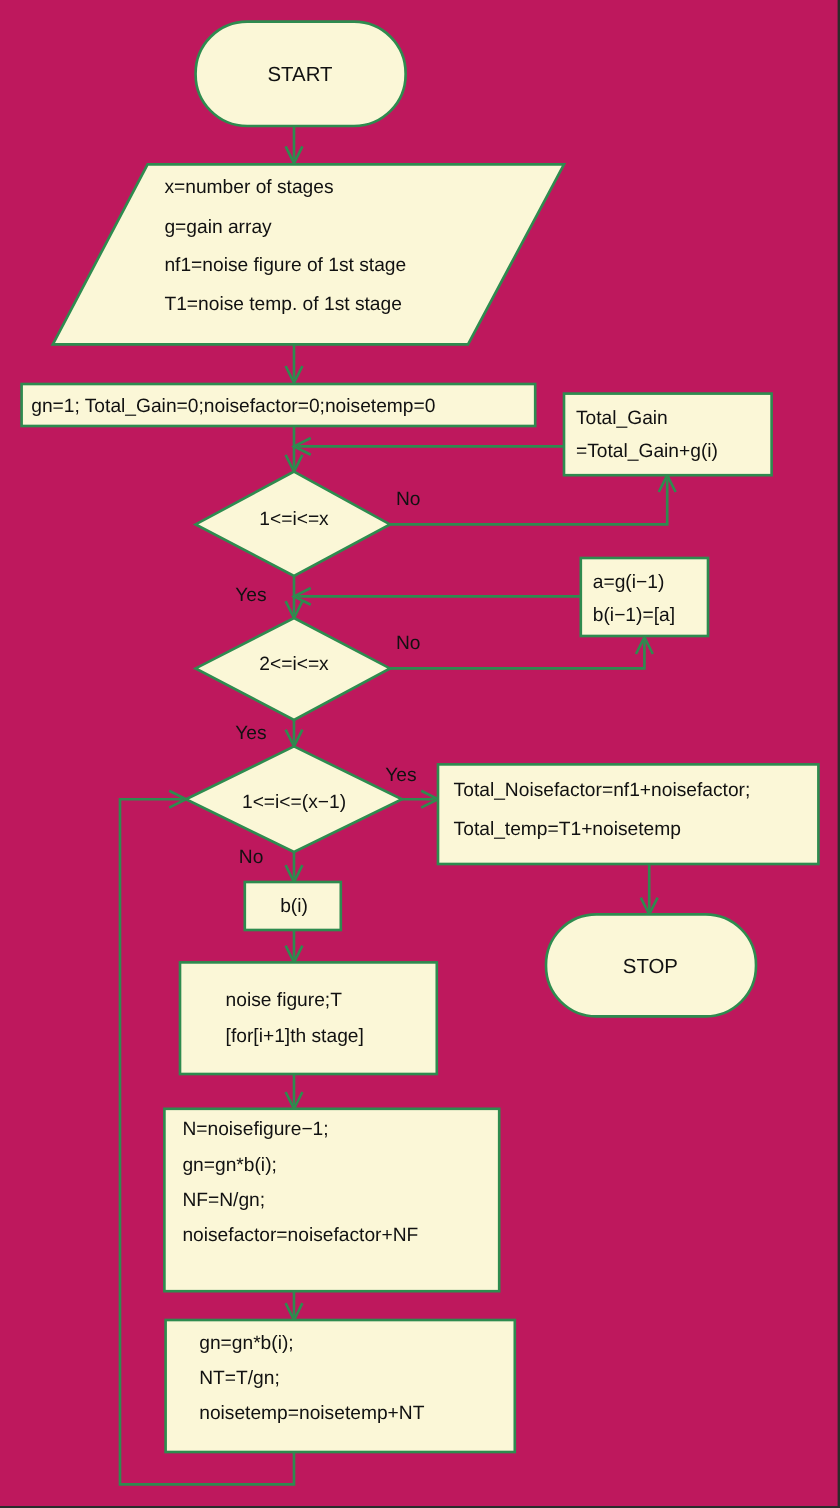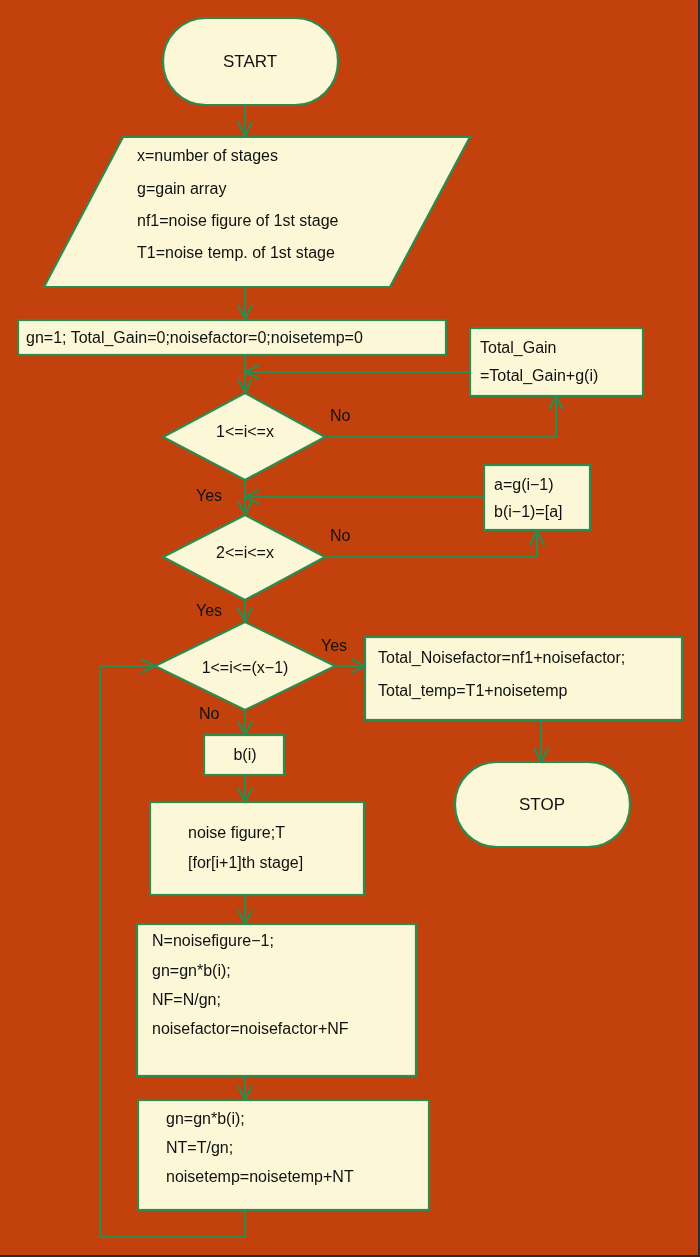--- a/index.html
+++ b/index.html
@@ -4,21 +4,21 @@
 <style>
   html, body {
     margin: 0;
     padding: 0;
     background: #ffffff;
   }
   #page {
     position: relative;
     width: 700px;
     height: 1257px;
-    background: #c2410c;
+    background: #be185d;
     box-sizing: border-box;
     border-right: 2px solid #2b2b2b;
     border-bottom: 2px solid #2b2b2b;
     overflow: hidden;
     font-family: "Liberation Sans", sans-serif;
   }
   #flow {
     position: absolute;
     left: 0;
     top: 0;

